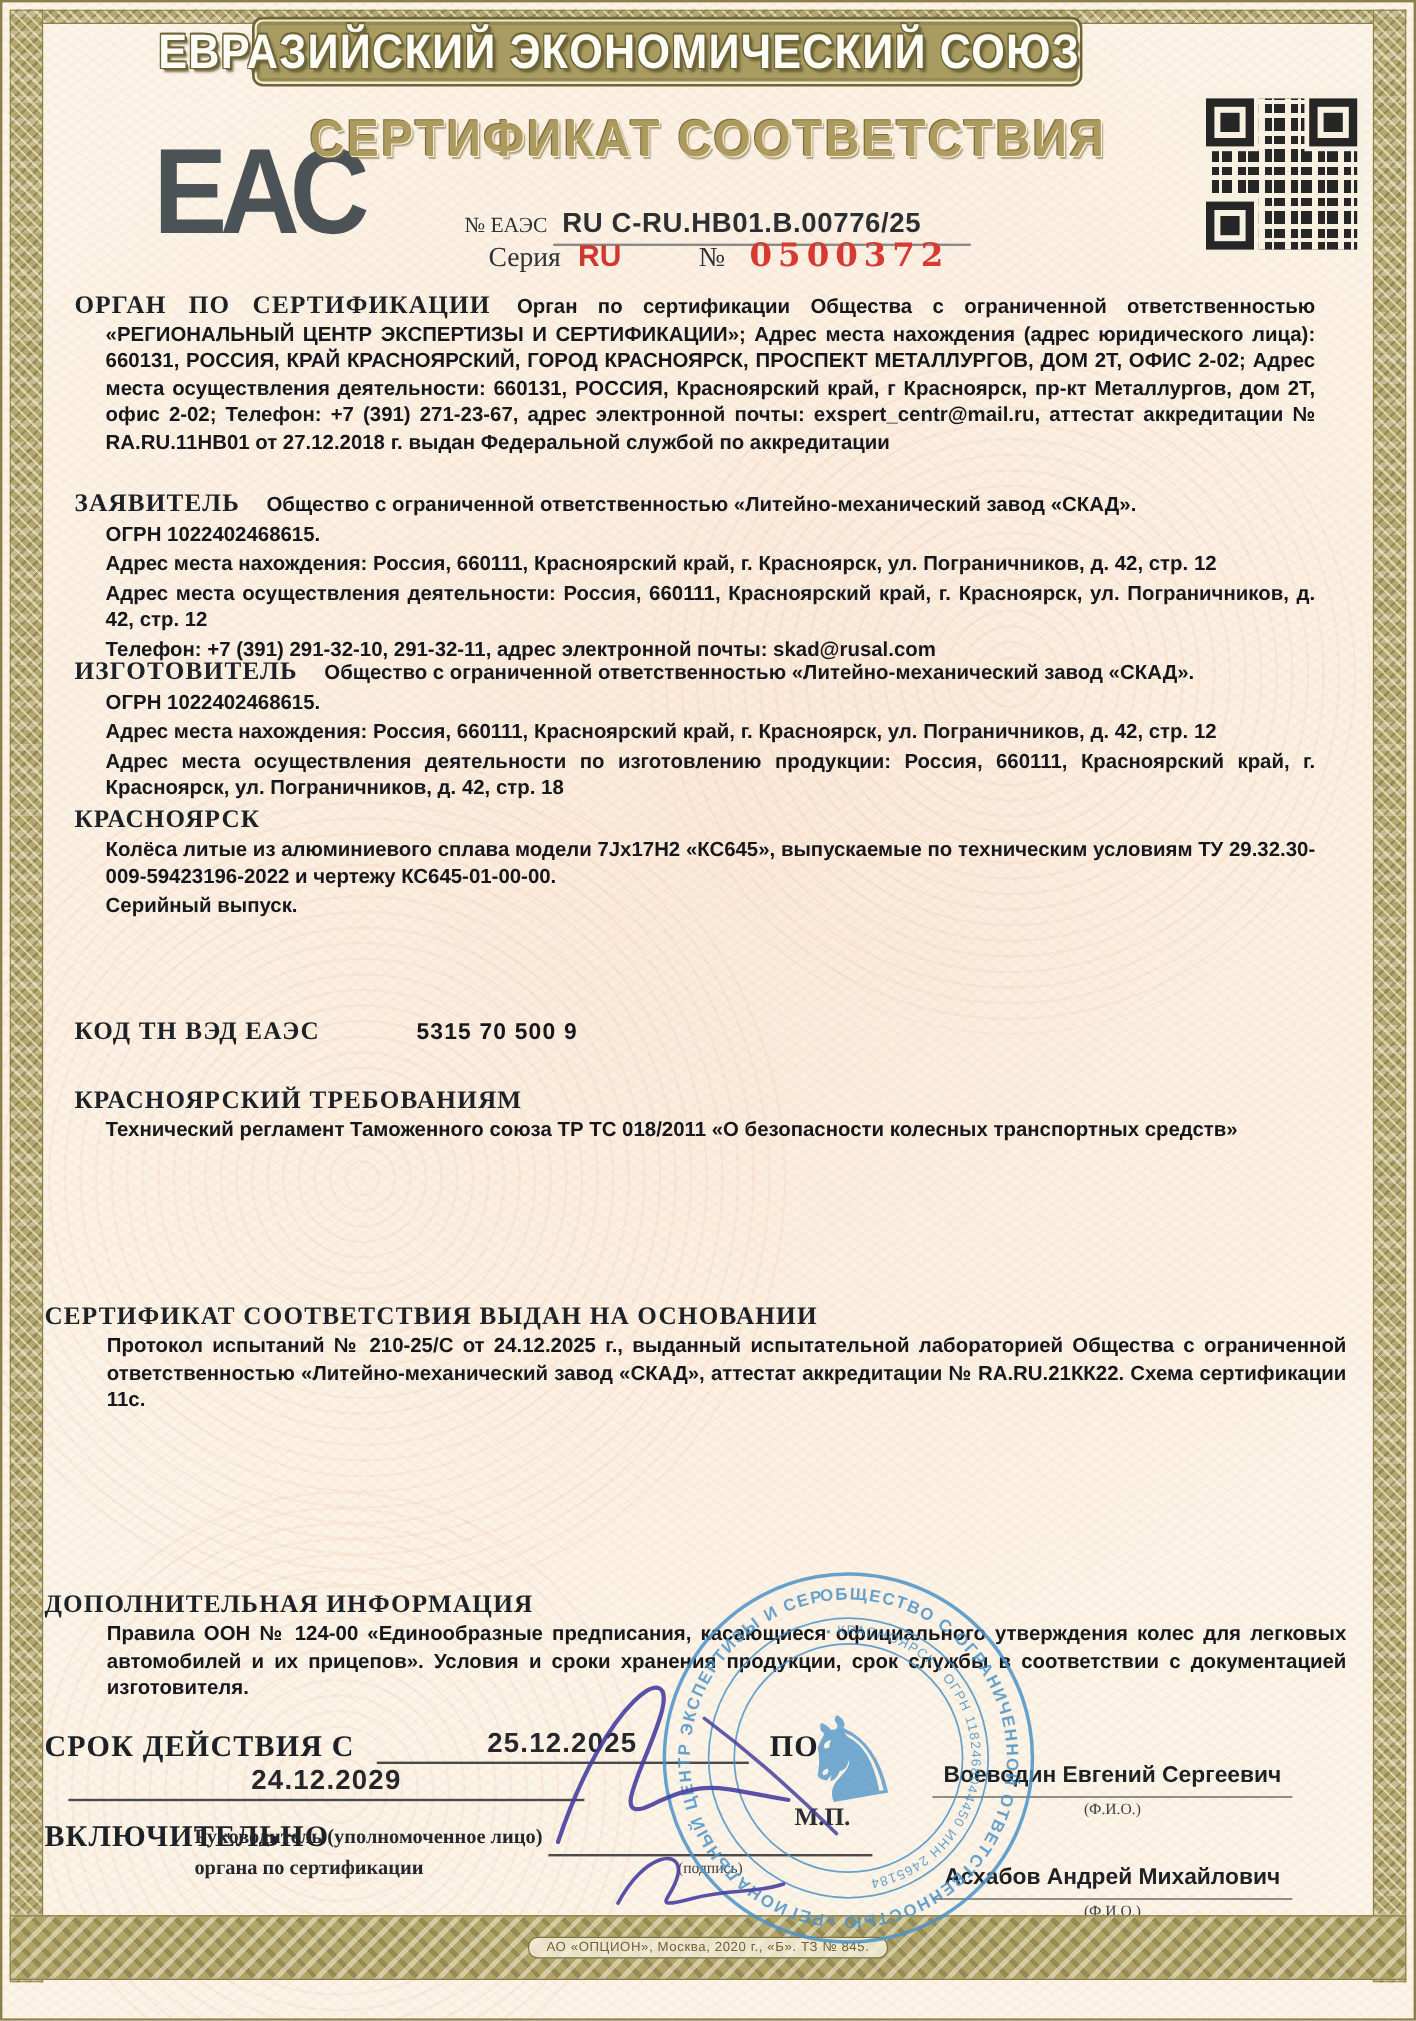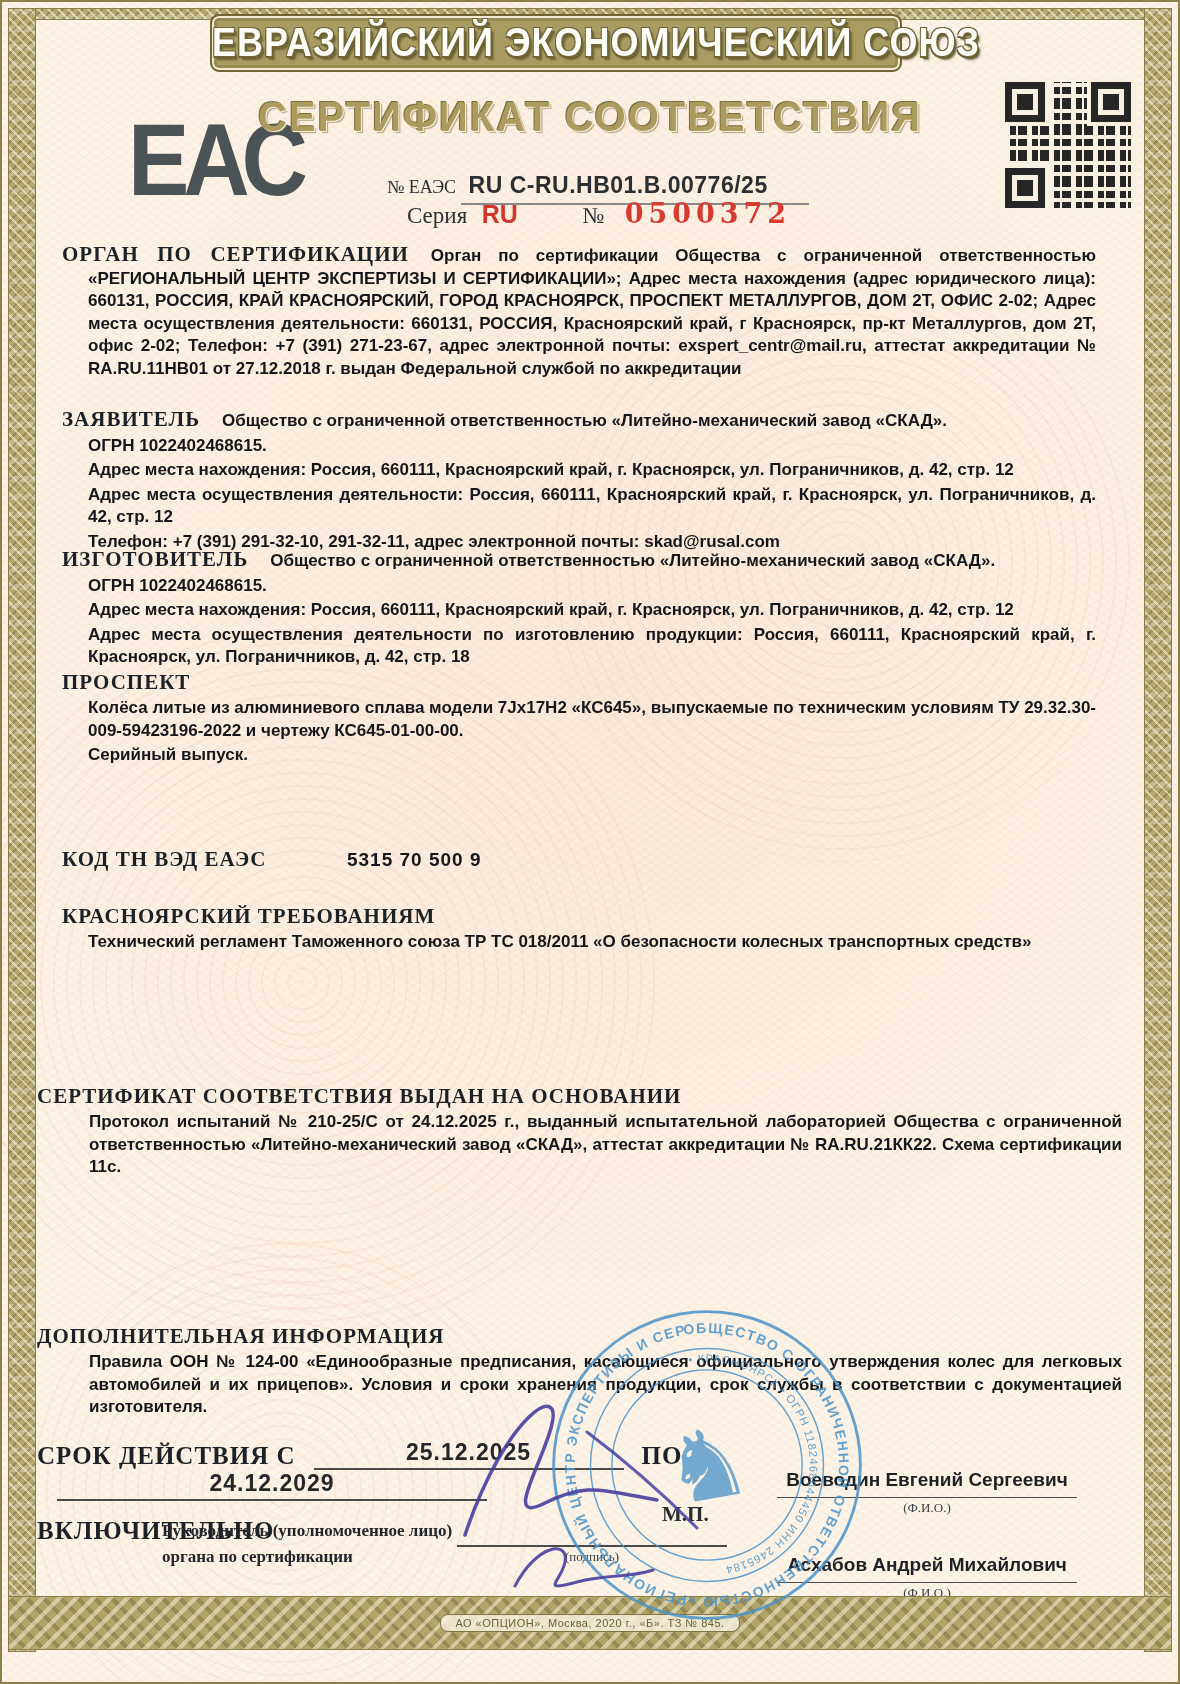--- a/index.html
+++ b/index.html
@@ -28,21 +28,21 @@
     background-image:
       repeating-linear-gradient(135deg, rgba(250,245,225,.5) 0 4px, transparent 4px 12px),
       repeating-linear-gradient(45deg, rgba(110,100,55,.4) 0 4px, transparent 4px 12px);
     box-shadow:inset 0 0 0 1px #8c7f4a;display:flex;align-items:center;justify-content:center;}
   .print-pill{font-size:11px;color:#6b6236;background:rgba(247,240,220,.85);
     border:1px solid #7d7442;border-radius:8px;padding:2px 14px;letter-spacing:.5px;}
   
   .banner{position:absolute;left:208px;top:12px;width:688px;height:54px;background:#a89c62;
     border:2px solid #6e6435;border-radius:9px;
     box-shadow:inset 0 0 0 2px #f3ecd2, inset 0 0 0 5px #958a54;
-    display:flex;align-items:center;justify-content:flex-start;}
+    display:flex;align-items:center;justify-content:flex-end;}
   .banner-text{font-size:36px;font-weight:bold;color:#fdfdf8;letter-spacing:1px;transform:scaleY(1.12);white-space:nowrap;
     text-shadow:-1px -1px 0 #6e6435,1px -1px 0 #6e6435,-1px 1px 0 #6e6435,2px 2px 0 #6e6435,3px 3px 2px rgba(90,82,44,.8);}
   .doc-title{position:absolute;left:0;right:0;top:92px;text-align:center;font-size:40px;font-weight:bold;
     color:#ad9a5f;letter-spacing:2px;transform:scaleY(1.08);
     text-shadow:1px 1px 0 #f7f0da,-1px -1px 0 #7c6d3d,2px 2px 1px rgba(124,109,61,.6);}
   .eac{position:absolute;left:126px;top:112px;font-size:92px;font-weight:bold;color:#4c5357;
     letter-spacing:-6px;transform:scaleY(1.1);line-height:1;}
   .num-row{position:absolute;left:385px;top:150px;white-space:nowrap;}
   .num-label{font-family:"Liberation Serif",serif;font-size:18px;color:#2c3138;}
   .num-value{display:inline-block;min-width:336px;border-bottom:2px solid #8a8a8a;
@@ -148,21 +148,21 @@
   </div>
 
   <div class="sec hang" style="top:545px;">
     <span class="sh">ИЗГОТОВИТЕЛЬ</span><span class="bt">Общество с ограниченной ответственностью «Литейно-механический завод «СКАД».</span>
     <p class="bt">ОГРН 1022402468615.</p>
     <p class="bt">Адрес места нахождения: Россия, 660111, Красноярский край, г. Красноярск, ул. Пограничников, д. 42, стр. 12</p>
     <p class="bt just">Адрес места осуществления деятельности по изготовлению продукции: Россия, 660111, Красноярский край, г. Красноярск, ул. Пограничников, д. 42, стр. 18</p>
   </div>
 
   <div class="sec hang" style="top:668px;">
-    <div><span class="sh">ПРОСПЕКТ</span></div>
+    <div><span class="sh">КРАСНОЯРСК</span></div>
     <p class="bt just">Колёса литые из алюминиевого сплава модели 7Jx17H2 «КС645», выпускаемые по техническим условиям ТУ 29.32.30-009-59423196-2022 и чертежу КС645-01-00-00.</p>
     <p class="bt">Серийный выпуск.</p>
   </div>
 
   <div class="sec" style="top:845px;">
     <span class="sh">КОД ТН ВЭД ЕАЭС</span>
     <span class="bt code-val">5315 70 500 9</span>
   </div>
 
   <div class="sec hang" style="top:902px;">

